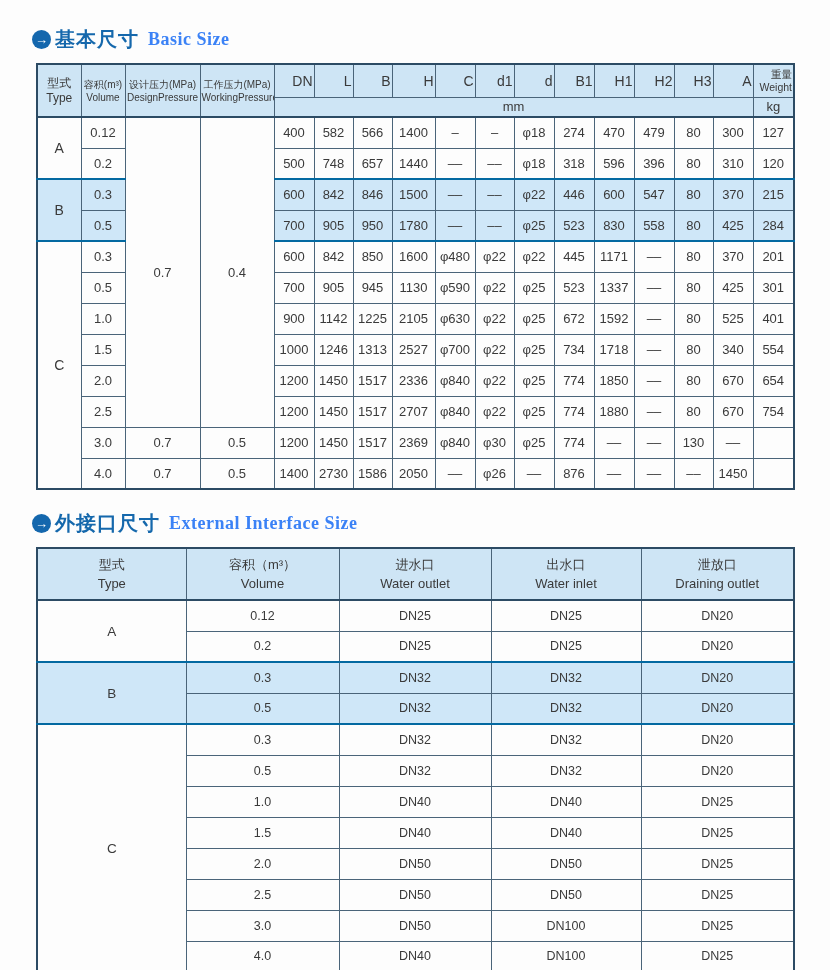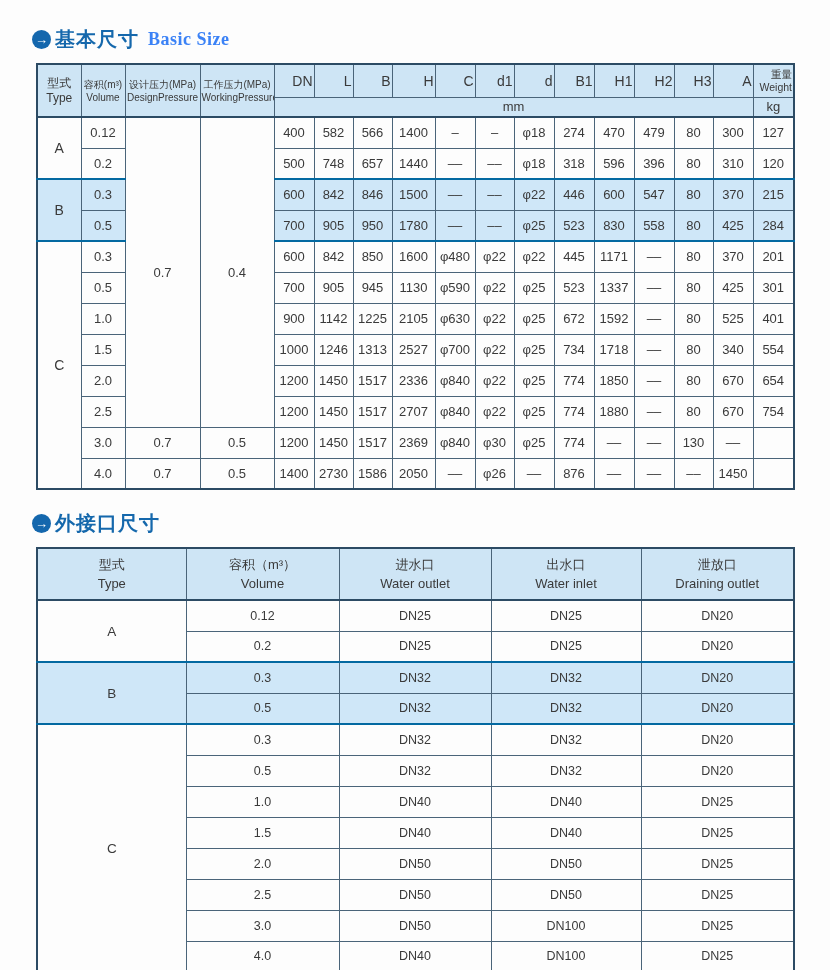--- a/index.html
+++ b/index.html
@@ -317,20 +317,21 @@
         <td></td>
       </tr>
     </tbody>
   </table>
 
   <div class="gap"></div>
 
   <div class="section-title">
     <span class="bullet">→</span>
     <span class="title-zh">外接口尺寸</span>
+    <span class="title-en">External Interface Size</span>
   </div>
 
   <table class="tbl tbl2">
     <colgroup>
       <col style="width:149px">
         <col style="width:153px">
         <col style="width:152px">
         <col style="width:150px">
         <col style="width:153px">
     </colgroup>

